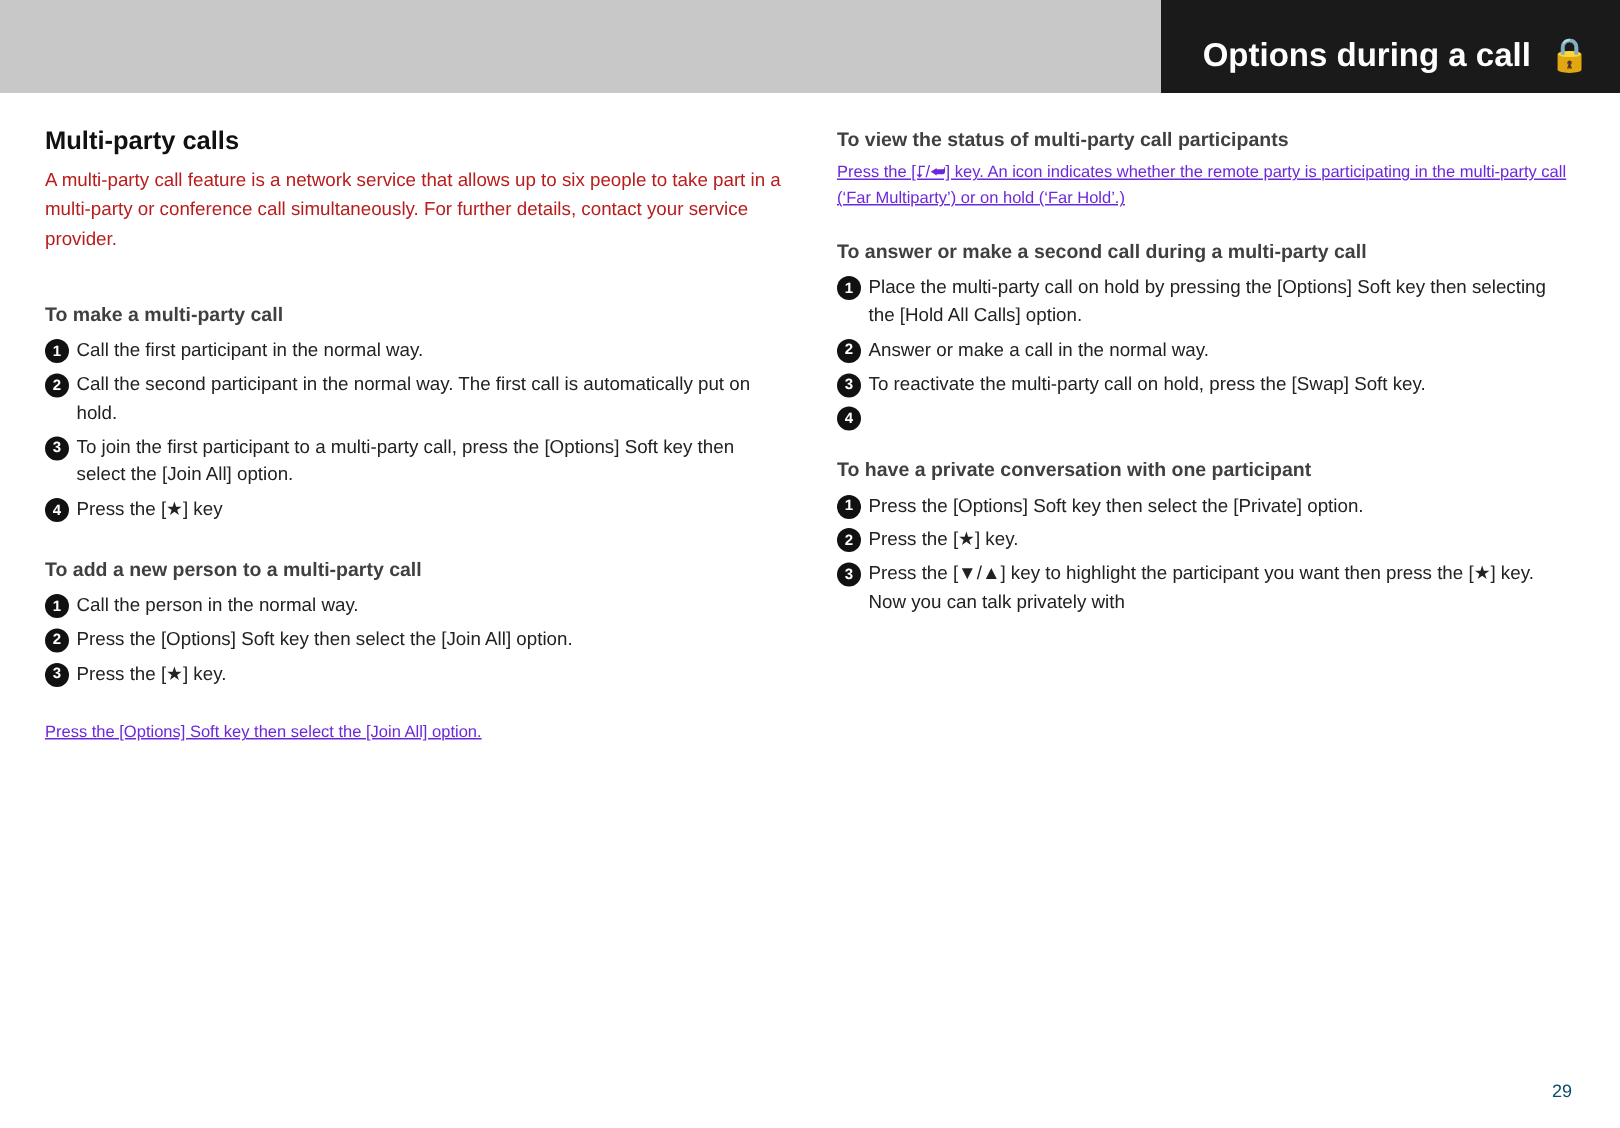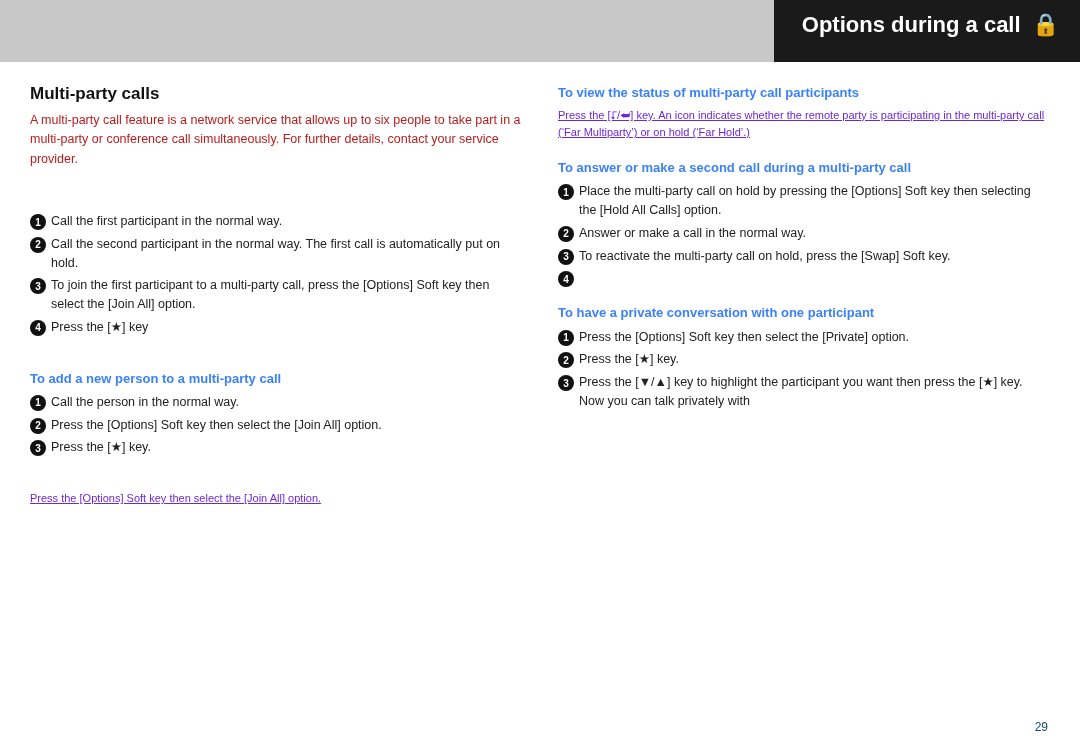--- a/index.html
+++ b/index.html
@@ -27,21 +27,21 @@
       height: 62px;
     }
 
     .header-title-box {
       background: #1a1a1a;
       color: #ffffff;
       font-size: 22px;
       font-weight: bold;
       padding: 12px 20px 12px 28px;
       display: flex;
-      align-items: flex-start;
+      align-items: flex-end;
       gap: 12px;
       height: 62px;
     }
 
     .header-icon {
       display: inline-flex;
       align-items: center;
       font-size: 22px;
     }
 
@@ -50,21 +50,21 @@
       flex-direction: row;
       padding: 22px 30px 16px 30px;
       gap: 36px;
       height: calc(752px - 62px);
     }
 
     .left-col {
       flex: 1;
       display: flex;
       flex-direction: column;
-      gap: 16px;
+      gap: 5px;
     }
 
     .right-col {
       flex: 1;
       display: flex;
       flex-direction: column;
       gap: 0;
     }
 
     .main-section-title {
@@ -81,21 +81,21 @@
       margin-bottom: 14px;
     }
 
     .sub-section {
       margin-bottom: 13px;
     }
 
     .sub-section-title {
       font-size: 13px;
       font-weight: bold;
-      color: #3b82f6;
+      color: #404040;
       margin-bottom: 5px;
       line-height: 1.4;
     }
 
     .step-list {
       list-style: none;
       padding: 0;
       margin: 0;
     }
 
@@ -151,20 +151,21 @@
 </div>
 
 <div class="content">
   <div class="left-col">
     <div class="sub-section">
       <div class="main-section-title">Multi-party calls</div>
       <div class="section-intro">A multi-party call feature is a network service that allows up to six people to take part in a multi-party or conference call simultaneously. For further details, contact your service provider.</div>
     </div>
 
     <div class="sub-section">
+      <div class="sub-section-title">To make a multi-party call</div>
       <ul class="step-list">
         <li>
           <span class="circle-num">1</span>
           <span>Call the first participant in the normal way.</span>
         </li>
         <li>
           <span class="circle-num">2</span>
           <span>Call the second participant in the normal way. The first call is automatically put on hold.</span>
         </li>
         <li>

